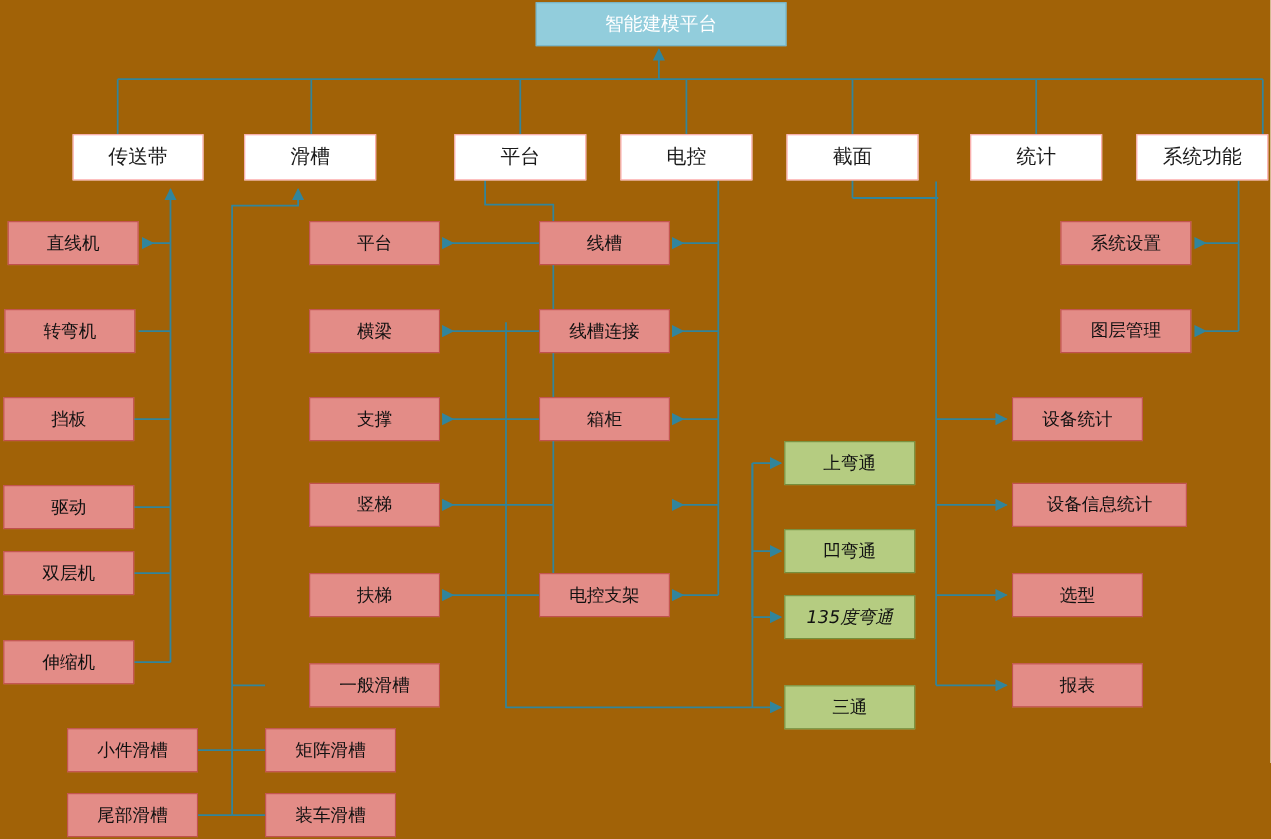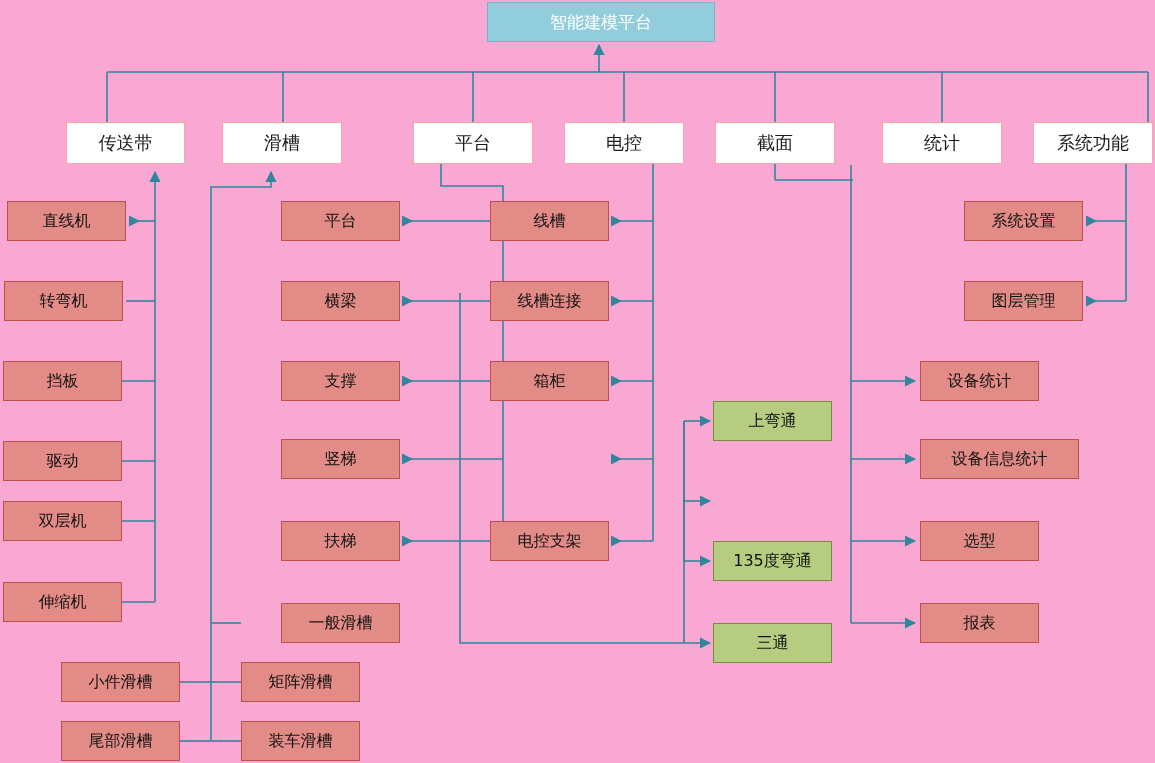--- a/index.html
+++ b/index.html
@@ -7,21 +7,21 @@
     padding: 0;
     background: #ffffff;
   }
   body {
     font-family: "DejaVu Sans", "Liberation Sans", sans-serif;
   }
   #canvas {
     position: relative;
     width: 1155px;
     height: 763px;
-    background: #f9a8d4;
+    background: #a16207;
     overflow: hidden;
   }
   #wires {
     position: absolute;
     left: 0;
     top: 0;
     width: 1155px;
     height: 763px;
     pointer-events: none;
   }
@@ -227,21 +227,24 @@
   <div class="node node-item" style="left:490px; top:361px; width:119px; height:40px;">
     <span>箱柜</span>
   </div>
   <div class="node node-item" style="left:490px; top:521px; width:119px; height:40px;">
     <span>电控支架</span>
   </div>
 
   <div class="node node-green" style="left:713px; top:401px; width:119px; height:40px;">
     <span>上弯通</span>
   </div>
-  <div class="node node-green" style="left:713px; top:541px; width:119px; height:40px;">
+  <div class="node node-green" style="left:713px; top:481px; width:119px; height:40px;">
+    <span>凹弯通</span>
+  </div>
+  <div class="node node-green" style="left:713px; top:541px; width:119px; height:40px;font-style:italic;">
     <span>135度弯通</span>
   </div>
   <div class="node node-green" style="left:713px; top:623px; width:119px; height:40px;">
     <span>三通</span>
   </div>
 
   <div class="node node-item" style="left:920px; top:361px; width:119px; height:40px;">
     <span>设备统计</span>
   </div>
   <div class="node node-item" style="left:920px; top:439px; width:159px; height:40px;">

